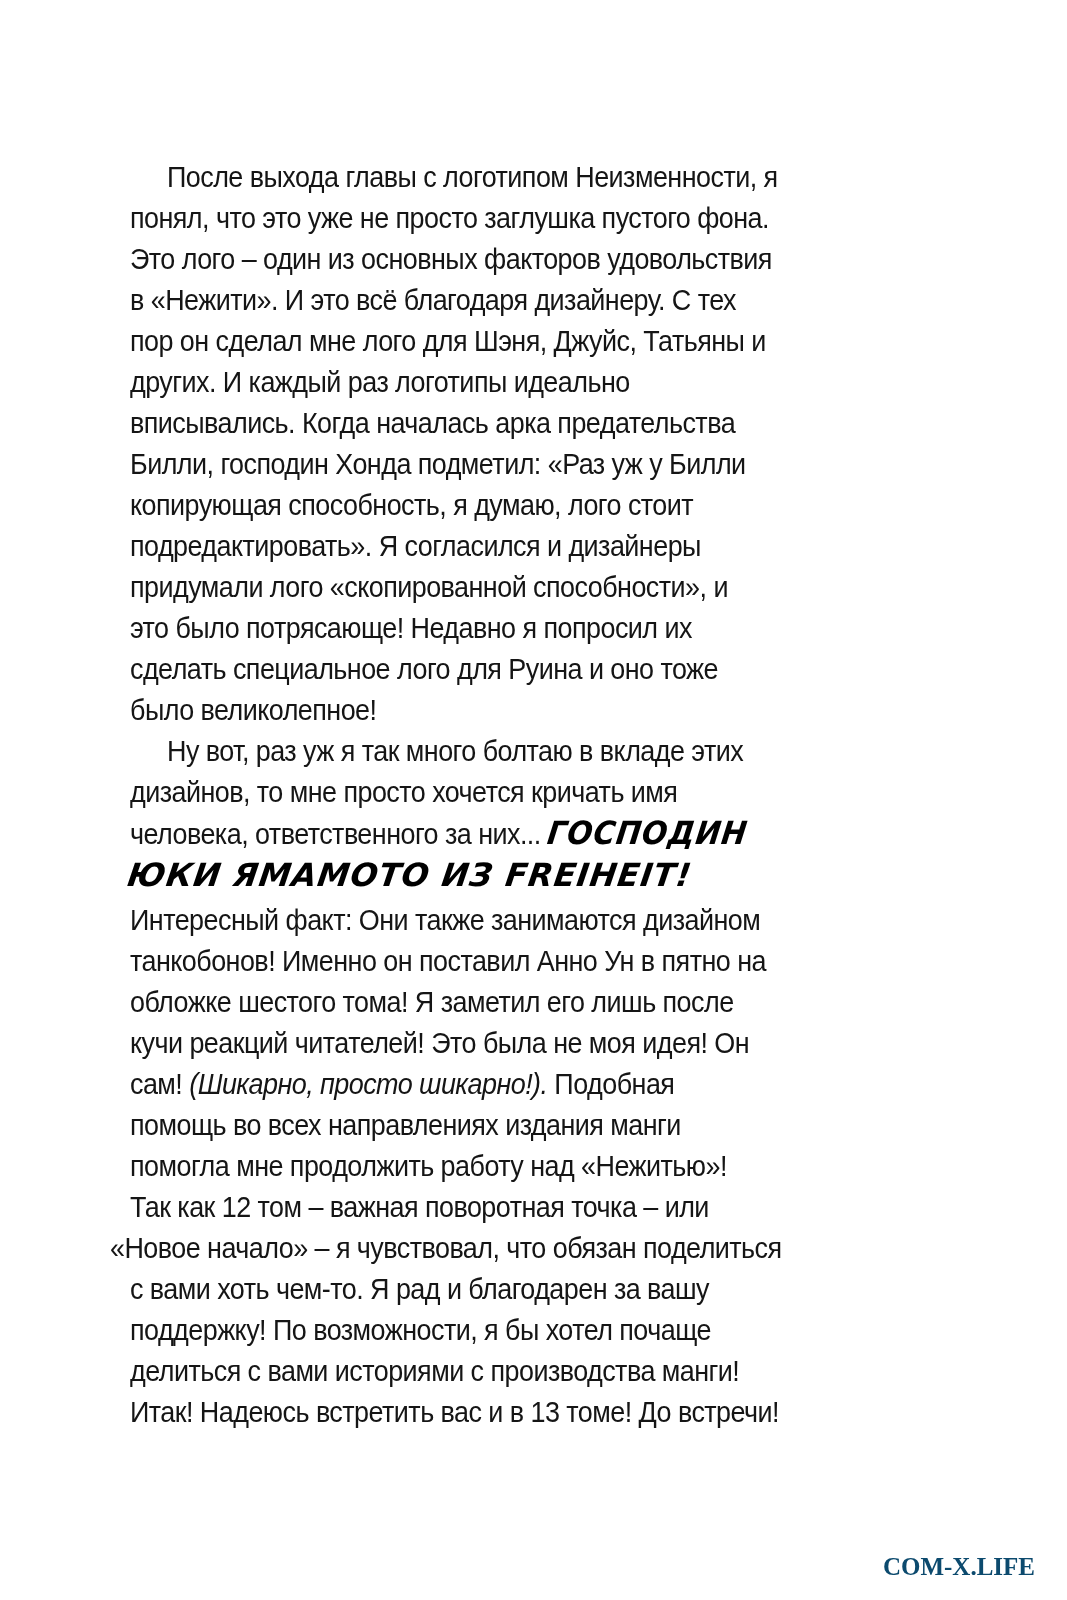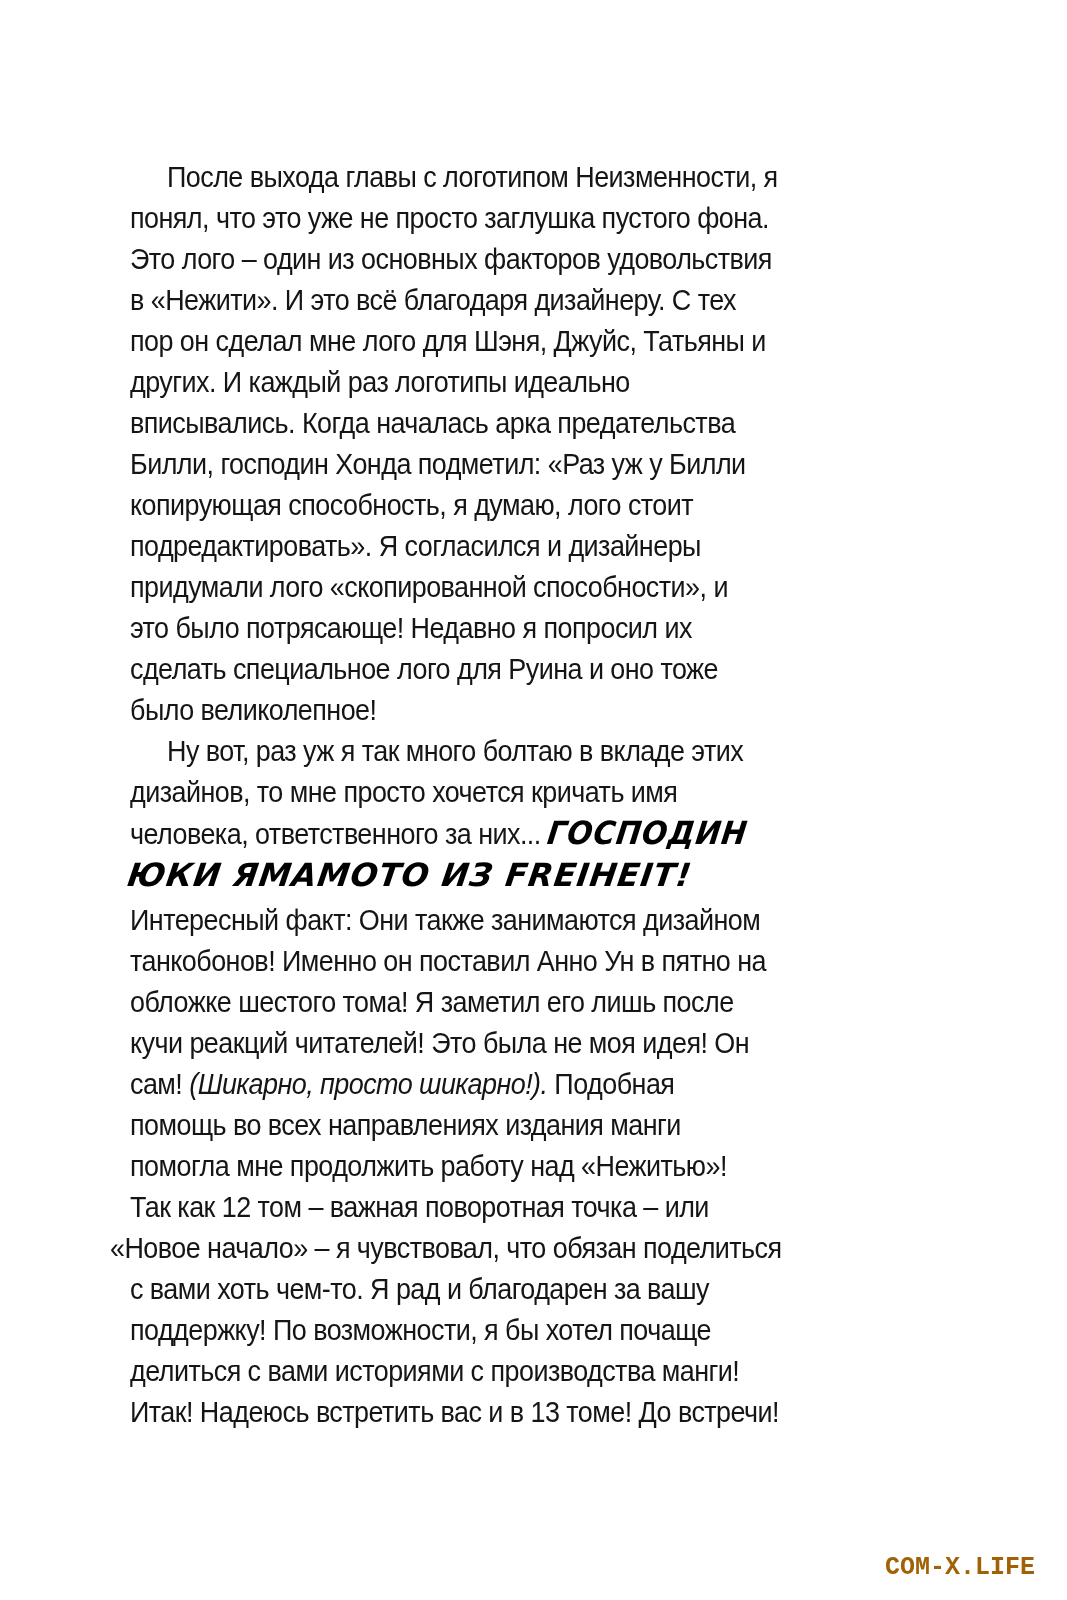--- a/index.html
+++ b/index.html
@@ -53,24 +53,24 @@
       white-space: nowrap;
       line-height: 40px;
     }
     .ital {
       font-style: italic;
     }
     .watermark {
       position: absolute;
       right: 32px;
       top: 1541px;
-      font-family: Liberation Mono, monospace;
+      font-family: Liberation Serif, serif;
       font-weight: bold;
       font-size: 25px;
-      color: #a16207;
+      color: #0c4a6e;
       letter-spacing: 0px;
     }
   </style>
 </head>
 <body>
 
 <div class="page">
 
   <div class="line indent" style="top:147px">После выхода главы с логотипом Неизменности, я</div>
   <div class="line" style="top:188px">понял, что это уже не просто заглушка пустого фона.</div>

